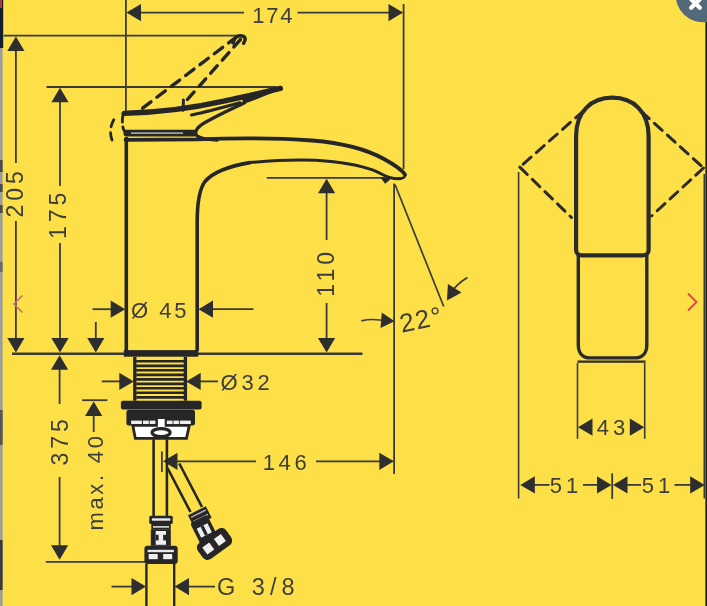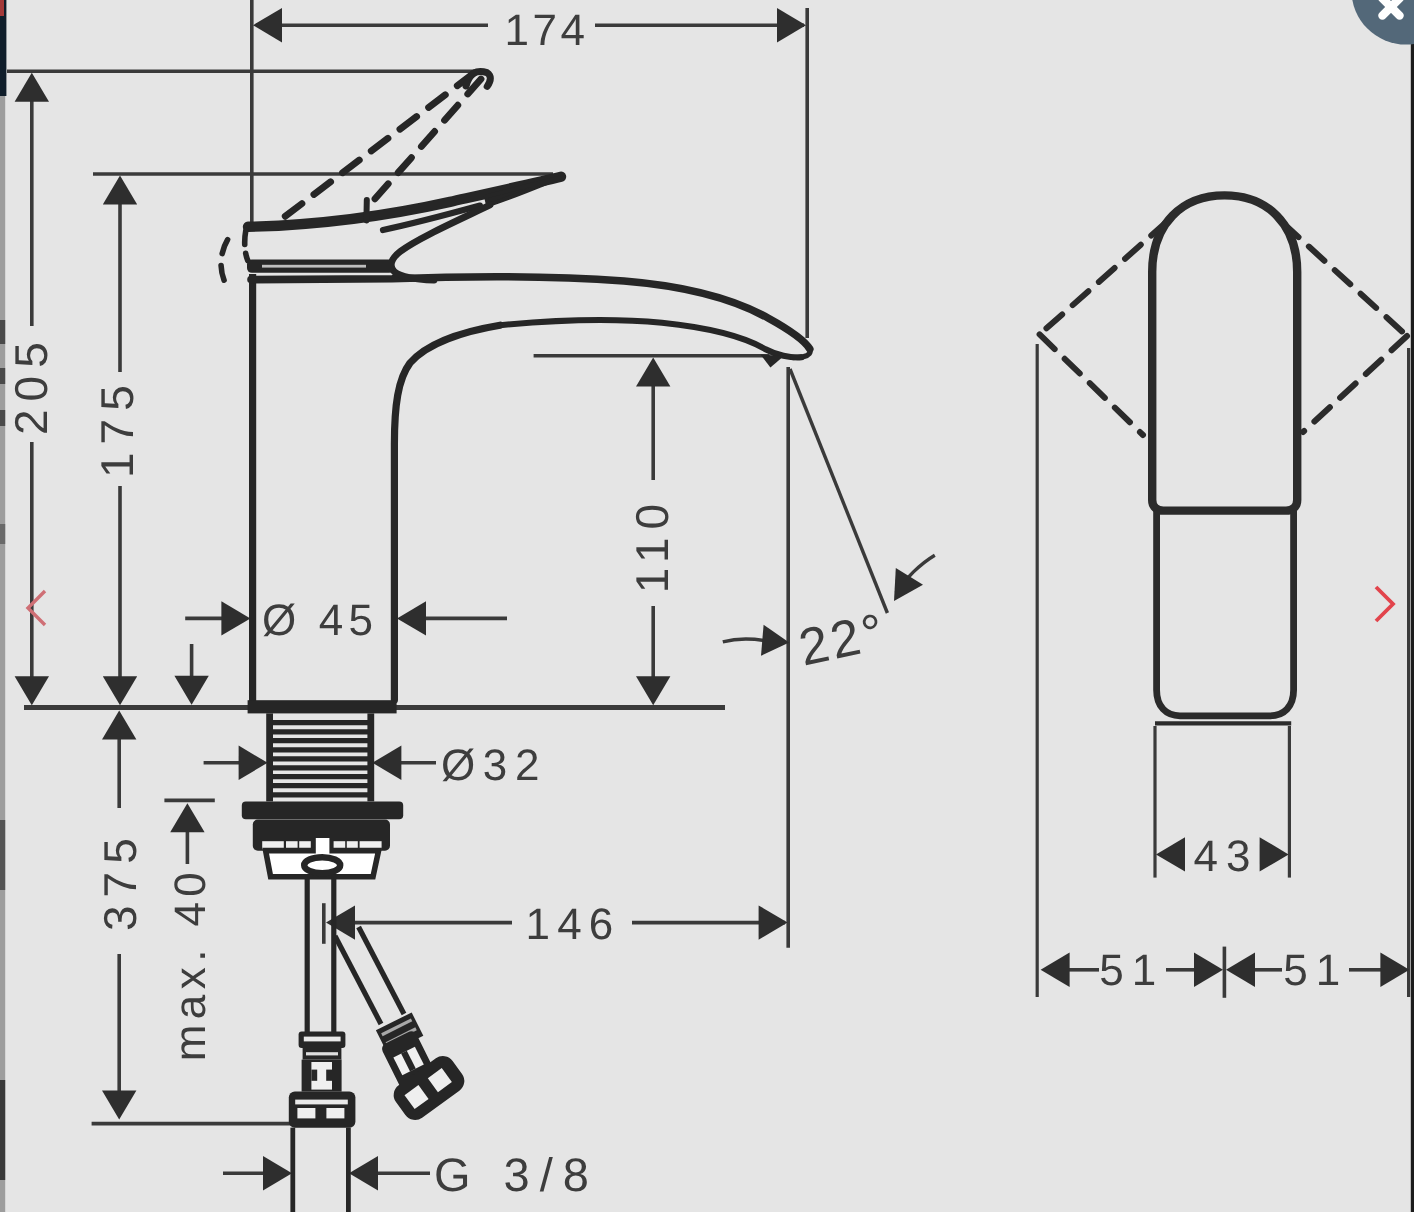--- a/index.html
+++ b/index.html
@@ -1,16 +1,16 @@
 <!DOCTYPE html>
 <html><head>
 <meta charset="utf-8">
 <style>
   html,body{margin:0;padding:0;background:#fff;}
-  #stage{position:relative;width:707px;height:606px;overflow:hidden;background:#e5e5e5;text-align:center;}
+  #stage{position:relative;width:707px;height:606px;overflow:hidden;background:#fde047;text-align:center;}
   svg{display:block;}
   text{font-family:"Liberation Sans",sans-serif;fill:#3d3d3d;}
 </style>
 </head>
 <body>
 <div id="stage">
 <svg width="707" height="606" viewBox="0 0 707 606">
 
   <rect x="0" y="0" width="3.2" height="48" fill="#101e2b"></rect>
   <rect x="0" y="0" width="2" height="8" fill="#a43a3a"></rect>

